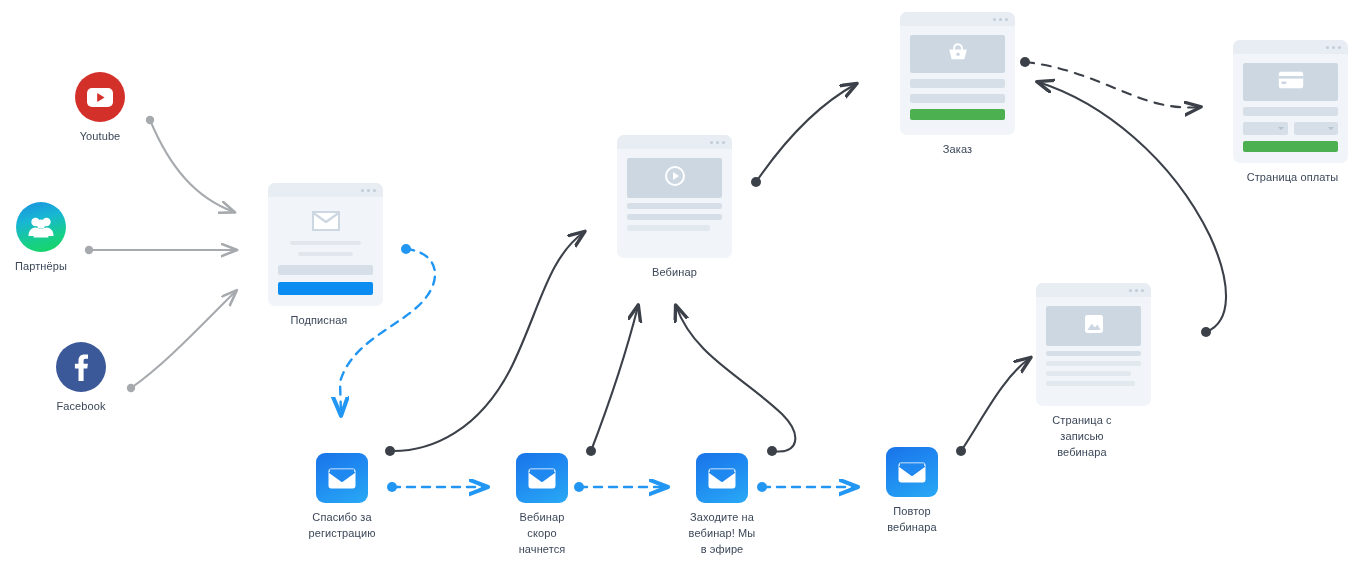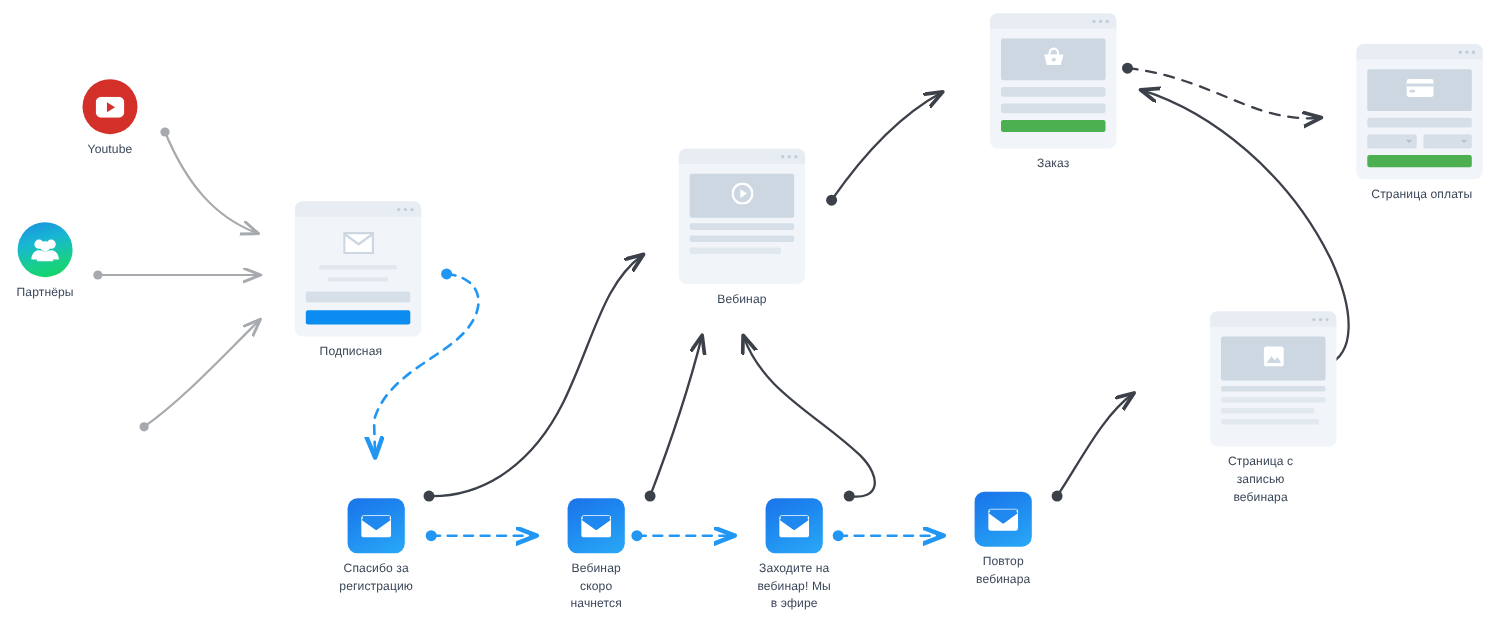--- a/index.html
+++ b/index.html
@@ -243,20 +243,28 @@
         <circle cx="19.5" cy="7" r="4.2" fill="#ffffff"></circle>
         <path d="M1.5,21 C1.5,15.6 4.8,12.6 8.5,12.6 C12.2,12.6 15.5,15.6 15.5,21 Z" fill="#ffffff"></path>
         <path d="M12.5,21 C12.5,15.6 15.8,12.6 19.5,12.6 C23.2,12.6 26.5,15.6 26.5,21 Z" fill="#ffffff"></path>
         <circle cx="14" cy="9" r="4.6" fill="#ffffff"></circle>
         <path d="M6.6,22.5 C6.6,16.4 9.9,13.4 14,13.4 C18.1,13.4 21.4,16.4 21.4,22.5 Z" fill="#ffffff"></path>
       </svg>
     </div>
     <div class="node-label">Партнёры</div>
   </div>
 
+  <div class="node circle-node" style="left:28px; top:342px;">
+    <div class="circle circle-facebook">
+      <svg width="16" height="28" viewBox="0 0 16 28" aria-hidden="true">
+        <path d="M10.6,28 L10.6,15.4 L14.3,15.4 L14.9,10.8 L10.6,10.8 L10.6,8 C10.6,6.7 11,5.8 12.9,5.8 L15,5.8 L15,1.6 C14.4,1.5 12.9,1.4 11.3,1.4 C7.8,1.4 5.5,3.5 5.5,7.4 L5.5,10.8 L1.9,10.8 L1.9,15.4 L5.5,15.4 L5.5,28 Z" fill="#ffffff"></path>
+      </svg>
+    </div>
+    <div class="node-label">Facebook</div>
+  </div>
 
   <div class="node" style="left:268px; top:183px; width:102px;">
     <div class="page-mock">
       <div class="page-bar">
         <span class="page-dot"></span>
         <span class="page-dot"></span>
         <span class="page-dot"></span>
       </div>
       <div class="page-body" style="padding-top:14px; gap:7px;">
         <div style="display:flex; justify-content:center;">
@@ -345,21 +353,21 @@
         <div class="select-row">
           <div class="select-box"></div>
           <div class="select-box"></div>
         </div>
         <div class="cta cta-green" style="height:11px;"></div>
       </div>
     </div>
     <div class="node-label">Страница оплаты</div>
   </div>
 
-  <div class="node" style="left:1100px; top:283px; width:92px;">
+  <div class="node" style="left:1036px; top:283px; width:92px;">
     <div class="page-mock">
       <div class="page-bar">
         <span class="page-dot"></span>
         <span class="page-dot"></span>
         <span class="page-dot"></span>
       </div>
       <div class="page-body" style="gap:5px;">
         <div class="hero" style="height:40px;">
           <span>
             <svg width="20" height="20" viewBox="0 0 20 20" aria-hidden="true">

